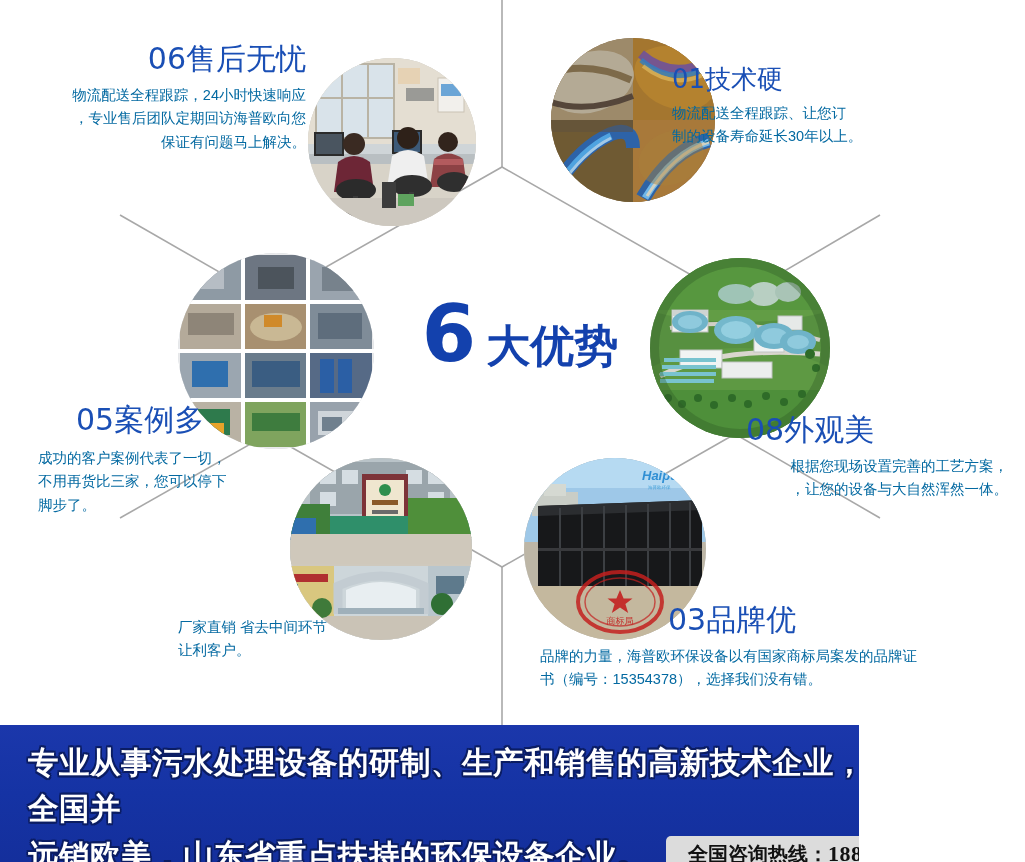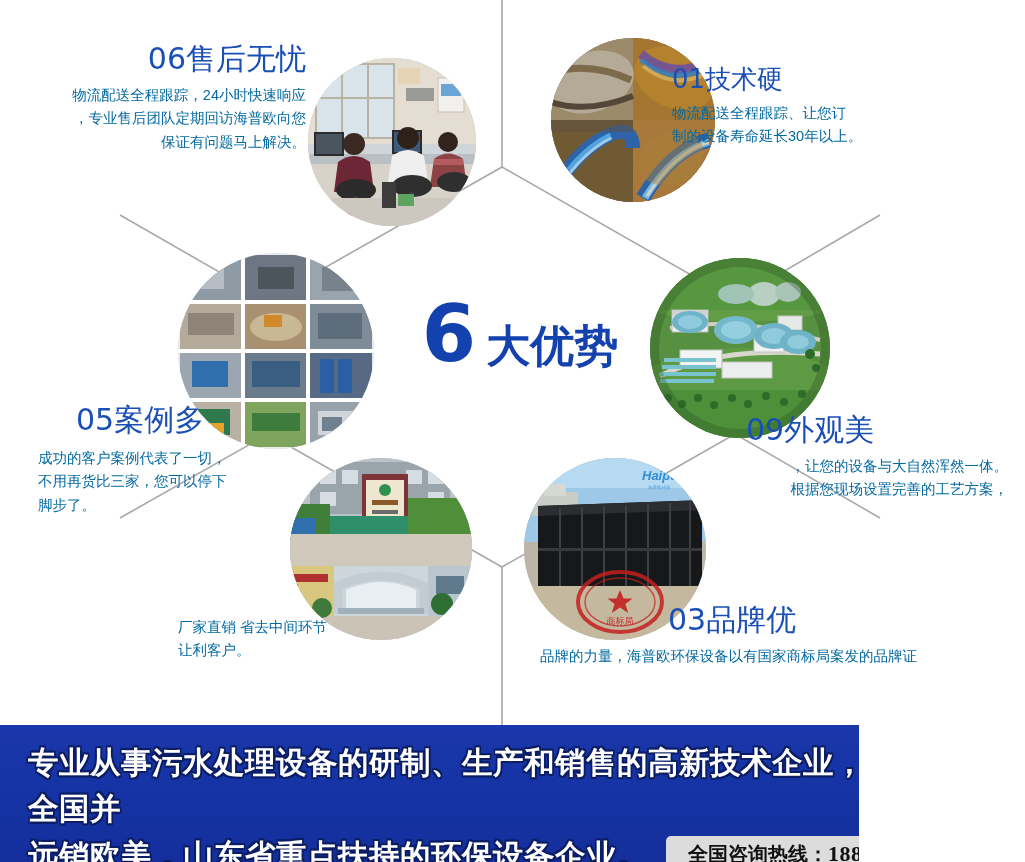--- a/index.html
+++ b/index.html
@@ -375,41 +375,42 @@
     </div>
     <div class="bd" style="margin-top:12px;">
       <div>成功的客户案例代表了一切，</div>
       <div>不用再货比三家，您可以停下</div>
       <div>脚步了。</div>
     </div>
   </div>
 
   <div class="blk ta-r" style="left:690px;top:415px;width:318px;">
     <div class="hd" style="font-size:30px;text-align:left;margin-left:56px;">
-      <span class="num">09</span><span>外观美</span>
+      <span class="num">08</span><span>外观美</span>
     </div>
     <div class="bd" style="margin-top:10px;">
+      <div>根据您现场设置完善的工艺方案，</div>
       <div>，让您的设备与大自然浑然一体。</div>
-      <div>根据您现场设置完善的工艺方案，</div>
     </div>
   </div>
 
   <div class="blk ta-l" style="left:160px;top:605px;width:300px;">
     <div class="bd" style="margin-top:11px;margin-left:18px;">
       <div>厂家直销 省去中间环节</div>
       <div>让利客户。</div>
     </div>
   </div>
 
   <div class="blk ta-l" style="left:540px;top:605px;width:480px;">
     <div class="hd" style="font-size:30px;margin-left:128px;">
       <span class="num">03</span><span>品牌优</span>
     </div>
     <div class="bd" style="margin-top:10px;">
       <div>品牌的力量，海普欧环保设备以有国家商标局案发的品牌证</div>
+      <div>书（编号：15354378），选择我们没有错。</div>
     </div>
   </div>
 
   <div id="banner">
 
     <svg class="spark" style="left:880px;top:0px;width:145px;height:137px;" viewBox="0 0 145 137">
       <g fill="#dff0ff" opacity=".95">
         <path d="M75 8 L79 33 L104 37 L79 41 L75 66 L71 41 L46 37 L71 33 Z"></path>
         <path d="M75 2 L76.5 35 L78 2 Z" opacity=".7"></path>
       </g>

